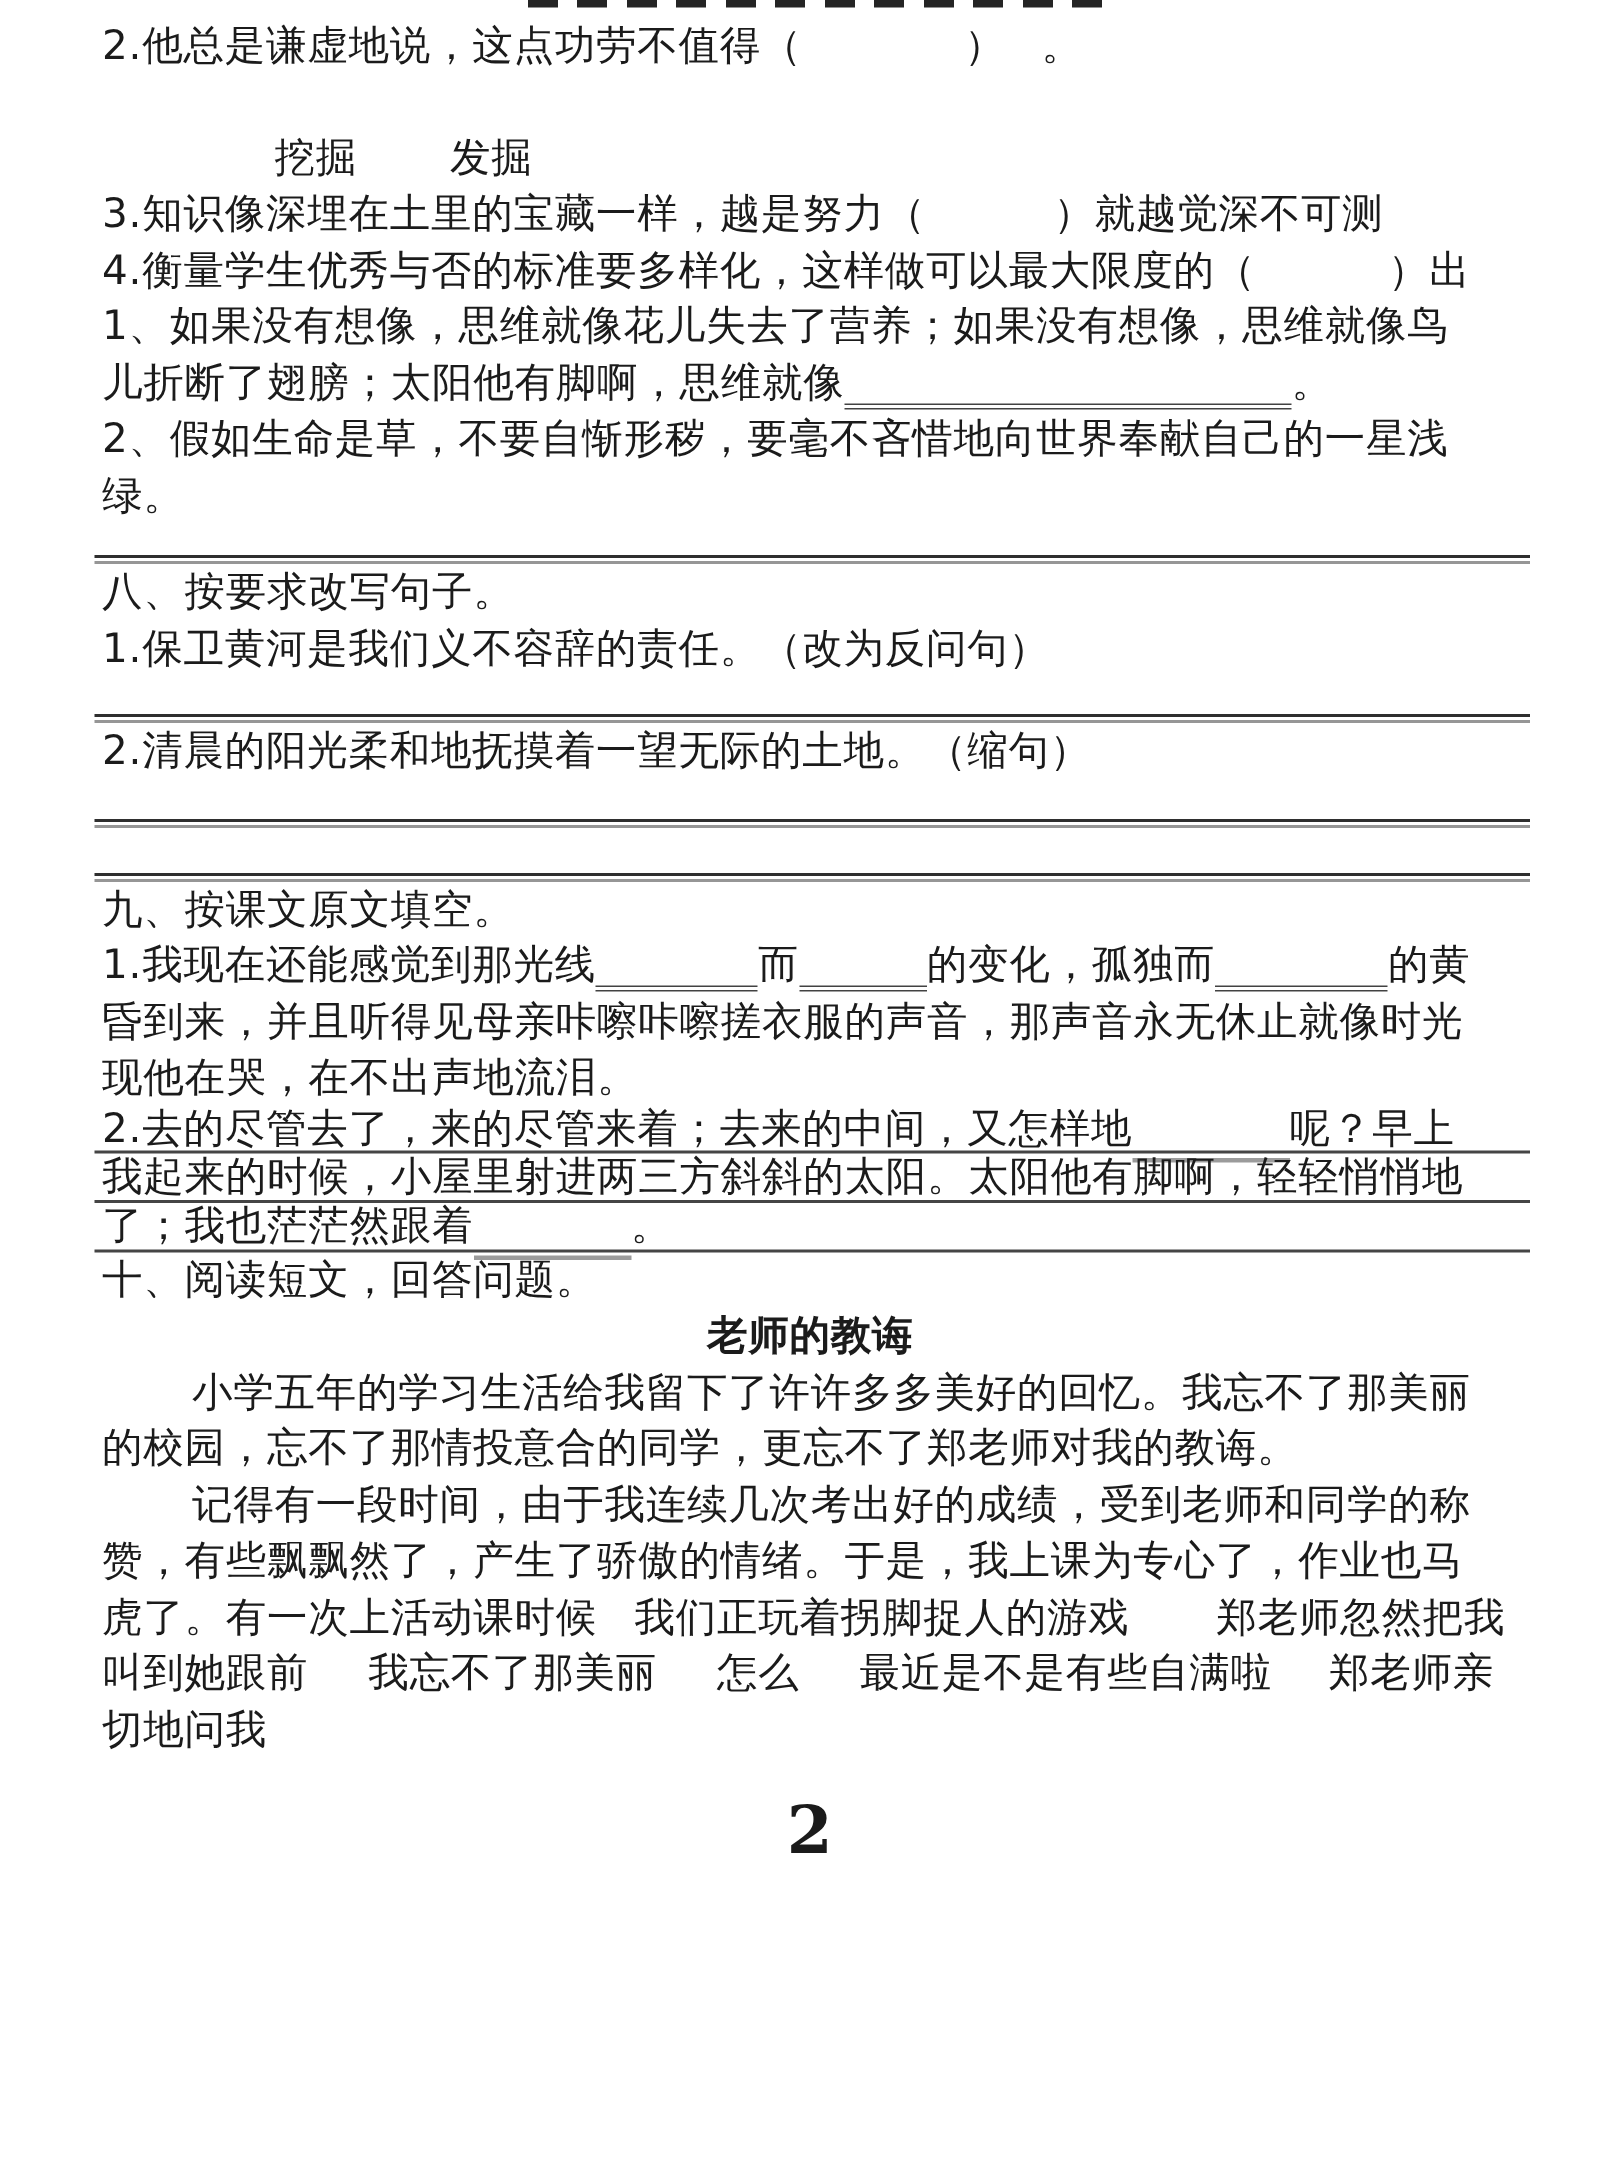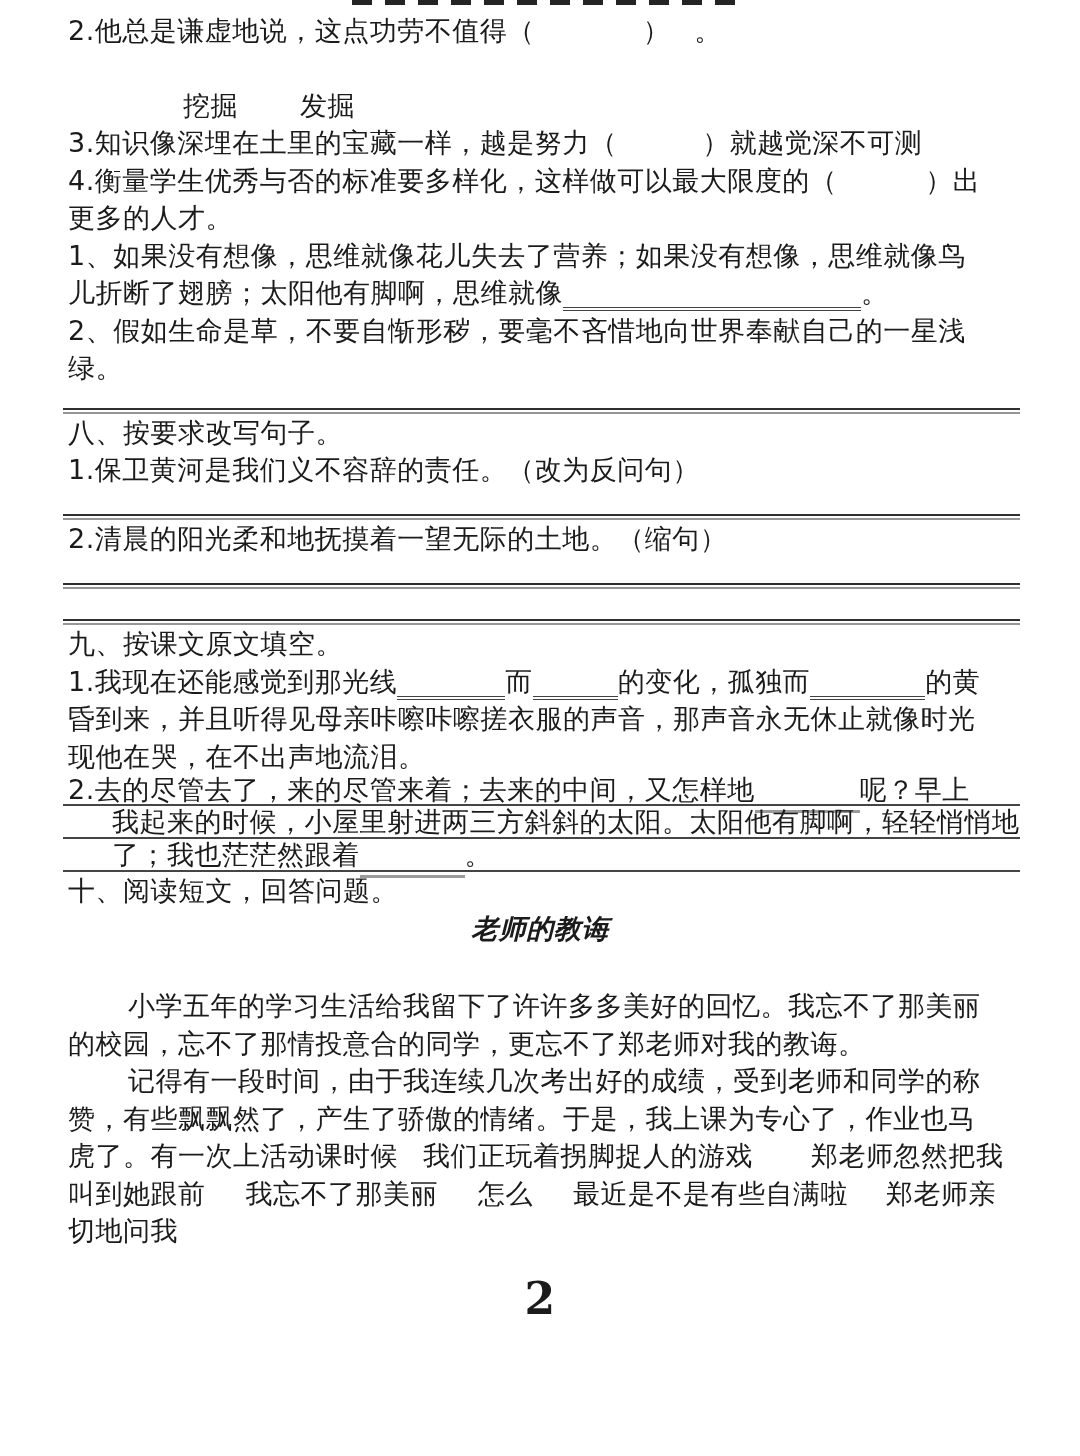--- a/index.html
+++ b/index.html
@@ -19,22 +19,22 @@
     position:absolute; top:0; left:0; right:0;
     padding:12px 68px 0 68px;
   }
   .line {
     font-size:27px;
     height:37.5px; line-height:37.5px;
     white-space:nowrap;
     letter-spacing:0.5px;
   }
   .line.h29 { height:29px; line-height:29px; }
-  .line.h31 { height:31px; line-height:31px;margin-left:44px; }
-  .line.center { text-align:center;font-style:italic; }
+  .line.h31 { height:31px; line-height:31px; }
+  .line.center { text-align:center; }
   .line.bold { font-weight:bold; }
   .line.page-num {
     font-family:"DejaVu Serif", serif;
     font-size:44px; height:50px; line-height:50px;
     text-align:center; font-weight:bold;
   }
   .gap { display:inline-block; height:1px; }
   .blank {
     display:inline-block; height:5px;
     border-bottom:4px double #424242;
@@ -61,21 +61,20 @@
 <body>
 
 <div class="page">
   <div class="fragment-strip"></div>
   <div class="content">
       <div class="line"><span class="seg-text">2.他总是谦虚地说，这点功劳不值得（</span><span class="gap" style="width: 108px;"></span><span class="seg-text">）</span><span class="gap" style="width: 24px;"></span><span class="seg-text">。</span></div>
       <div class="spacer" style="height: 37px;"></div>
       <div class="line" style="padding-left: 115px;"><span class="seg-text">挖掘</span><span class="gap" style="width: 62px;"></span><span class="seg-text">发掘</span></div>
       <div class="line"><span class="seg-text">3.知识像深埋在土里的宝藏一样，越是努力（</span><span class="gap" style="width: 85px;"></span><span class="seg-text">）就越觉深不可测</span></div>
       <div class="line"><span class="seg-text">4.衡量学生优秀与否的标准要多样化，这样做可以最大限度的（</span><span class="gap" style="width: 88px;"></span><span class="seg-text">）出</span></div>
-      <div class="line"><span class="seg-text">更多的人才。</span></div>
       <div class="line"><span class="seg-text">1、如果没有想像，思维就像花儿失去了营养；如果没有想像，思维就像鸟</span></div>
       <div class="line"><span class="seg-text">儿折断了翅膀；太阳他有脚啊，思维就像</span><span class="blank" style="width: 298px;"></span><span class="seg-text">。</span></div>
       <div class="line"><span class="seg-text">2、假如生命是草，不要自惭形秽，要毫不吝惜地向世界奉献自己的一星浅</span></div>
       <div class="line"><span class="seg-text">绿。</span></div>
       <div class="spacer" style="height: 21px;"></div>
       <div class="rule"></div>
       <div class="line"><span class="seg-text">八、按要求改写句子。</span></div>
       <div class="line"><span class="seg-text">1.保卫黄河是我们义不容辞的责任。（改为反问句）</span></div>
       <div class="spacer" style="height: 25px;"></div>
       <div class="rule"></div>
@@ -89,21 +88,21 @@
       <div class="line"><span class="seg-text">昏到来，并且听得见母亲咔嚓咔嚓搓衣服的声音，那声音永无休止就像时光</span></div>
       <div class="line"><span class="seg-text">现他在哭，在不出声地流泪。</span></div>
       <div class="line h29"><span class="seg-text">2.去的尽管去了，来的尽管来着；去来的中间，又怎样地</span><span class="blank gray" style="width: 105px;"></span><span class="seg-text">呢？早上</span></div>
       <div class="rule-thin"></div>
       <div class="line h31"><span class="seg-text">我起来的时候，小屋里射进两三方斜斜的太阳。太阳他有脚啊，轻轻悄悄地</span></div>
       <div class="rule-thin"></div>
       <div class="line h31"><span class="seg-text">了；我也茫茫然跟着</span><span class="blank gray" style="width: 105px;"></span><span class="seg-text">。</span></div>
       <div class="rule-thin"></div>
       <div class="line"><span class="seg-text">十、阅读短文，回答问题。</span></div>
       <div class="line center bold"><span class="seg-text">老师的教诲</span></div>
-      <div class="line" style="padding-left: 60px; margin-top: 40px;"><span class="seg-text">小学五年的学习生活给我留下了许许多多美好的回忆。我忘不了那美丽</span></div>
+      <div class="line" style="padding-left: 60px;"><span class="seg-text">小学五年的学习生活给我留下了许许多多美好的回忆。我忘不了那美丽</span></div>
       <div class="line"><span class="seg-text">的校园，忘不了那情投意合的同学，更忘不了郑老师对我的教诲。</span></div>
       <div class="line" style="padding-left: 60px;"><span class="seg-text">记得有一段时间，由于我连续几次考出好的成绩，受到老师和同学的称</span></div>
       <div class="line"><span class="seg-text">赞，有些飘飘然了，产生了骄傲的情绪。于是，我上课为专心了，作业也马</span></div>
       <div class="line"><span class="seg-text">虎了。有一次上活动课时候</span><span class="gap" style="width: 25px;"></span><span class="seg-text">我们正玩着拐脚捉人的游戏</span><span class="gap" style="width: 58px;"></span><span class="seg-text">郑老师忽然把我</span></div>
       <div class="line"><span class="seg-text">叫到她跟前</span><span class="gap" style="width: 40px;"></span><span class="seg-text">我忘不了那美丽</span><span class="gap" style="width: 40px;"></span><span class="seg-text">怎么</span><span class="gap" style="width: 40px;"></span><span class="seg-text">最近是不是有些自满啦</span><span class="gap" style="width: 38px;"></span><span class="seg-text">郑老师亲</span></div>
       <div class="line"><span class="seg-text">切地问我</span></div>
       <div class="spacer" style="height: 24px;"></div>
       <div class="line page-num"><span class="seg-text">2</span></div>
     </div>
 </div>

